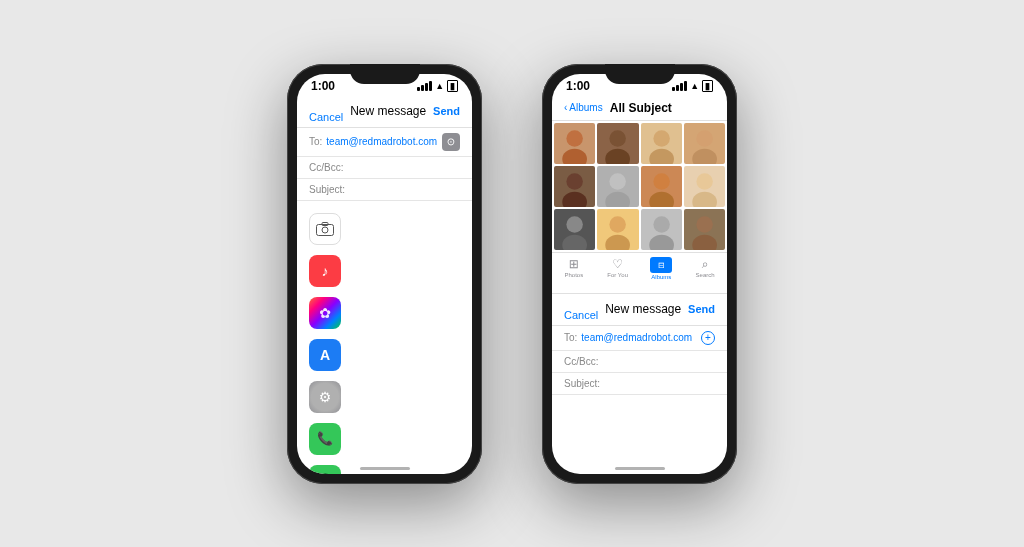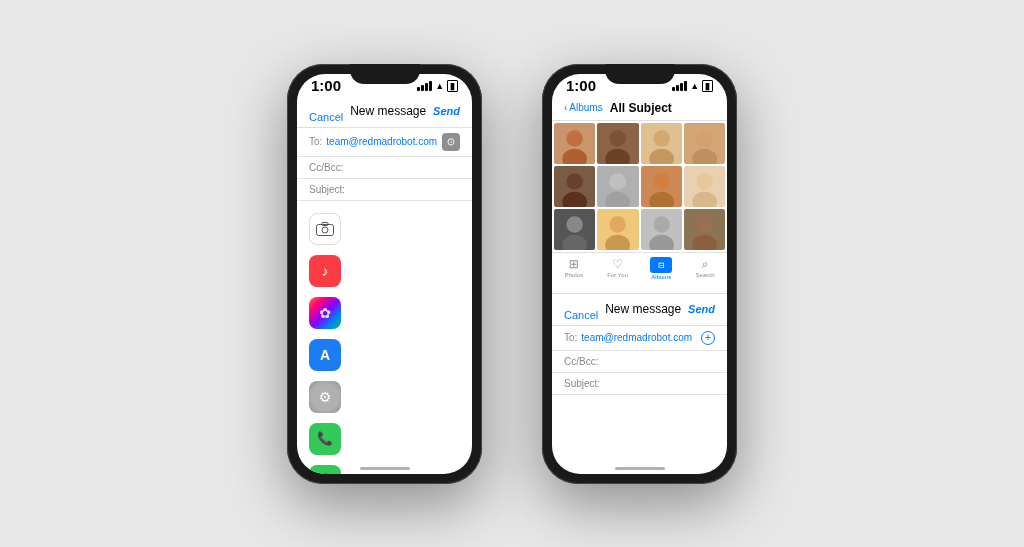--- a/index.html
+++ b/index.html
@@ -50,36 +50,36 @@
     .status-bar {
       display: flex;
       justify-content: space-between;
       align-items: center;
       padding: 4px 14px 2px 14px;
       font-size: 9px;
       font-weight: 600;
       color: #000;
       height: 22px;
     }
-    .status-time { font-size: 15px; font-weight: 700; }
+    .status-time { font-size: 12px; font-weight: 700; }
     .status-icons { display: flex; align-items: center; gap: 3px; }
     .signal-bar { display: flex; align-items: flex-end; gap: 1px; }
     .signal-bar span { background: #000; border-radius: 1px; width: 3px; }
 
     
     .nav-bar {
       display: flex;
       justify-content: space-between;
       align-items: center;
       padding: 4px 12px 4px 12px;
       border-bottom: 0.5px solid #e0e0e0;
     }
     .nav-cancel { color: #007aff; font-size: 11px; margin-top: 11px; }
     .nav-title { font-size: 12px; font-weight: 400; color: #000; }
-    .nav-send { color: #007aff; font-size: 11px; font-weight: 600; font-style: italic; }
+    .nav-send { color: #007aff; font-size: 11px; font-weight: 600; }
 
     
     .compose-field {
       padding: 5px 12px;
       border-bottom: 0.5px solid #e5e5e5;
       font-size: 10px;
       color: #333;
       min-height: 22px;
       display: flex;
       align-items: center;

